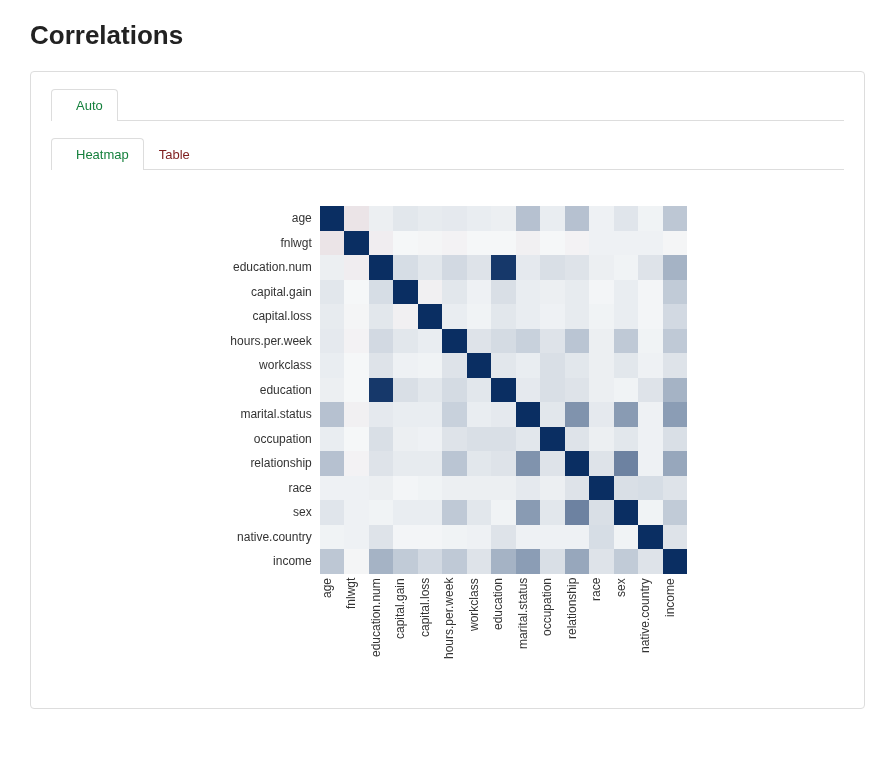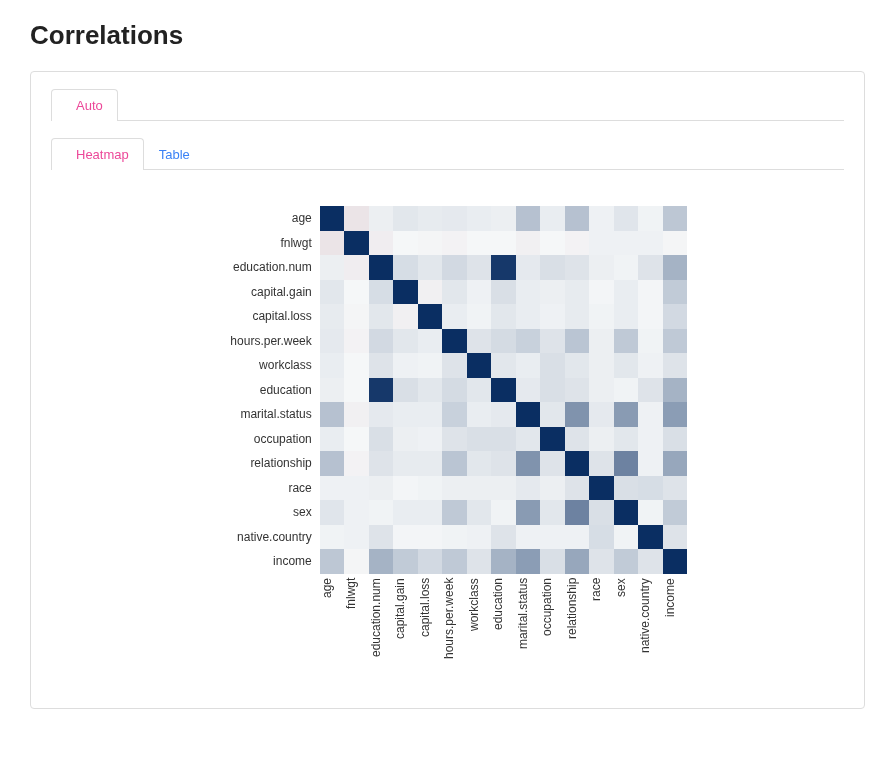--- a/index.html
+++ b/index.html
@@ -36,25 +36,25 @@
     border-bottom: none;
     border-top-left-radius: 4px;
     border-top-right-radius: 4px;
     cursor: pointer;
     position: relative;
     bottom: -1px;
   }
   .tab.active {
     border-color: #ddd;
     background: #fff;
-    color: #ec4899;
+    color: #15803d;
     padding-left: 24px;
   }
   .tab.link {
-    color: #3b82f6;
+    color: #7f1d1d;
   }
   .chart-wrap {
     width: 100%;
     display: flex;
     justify-content: center;
     padding-top: 20px;
   }
   .chart {
     display: flex;
     align-items: flex-start;

